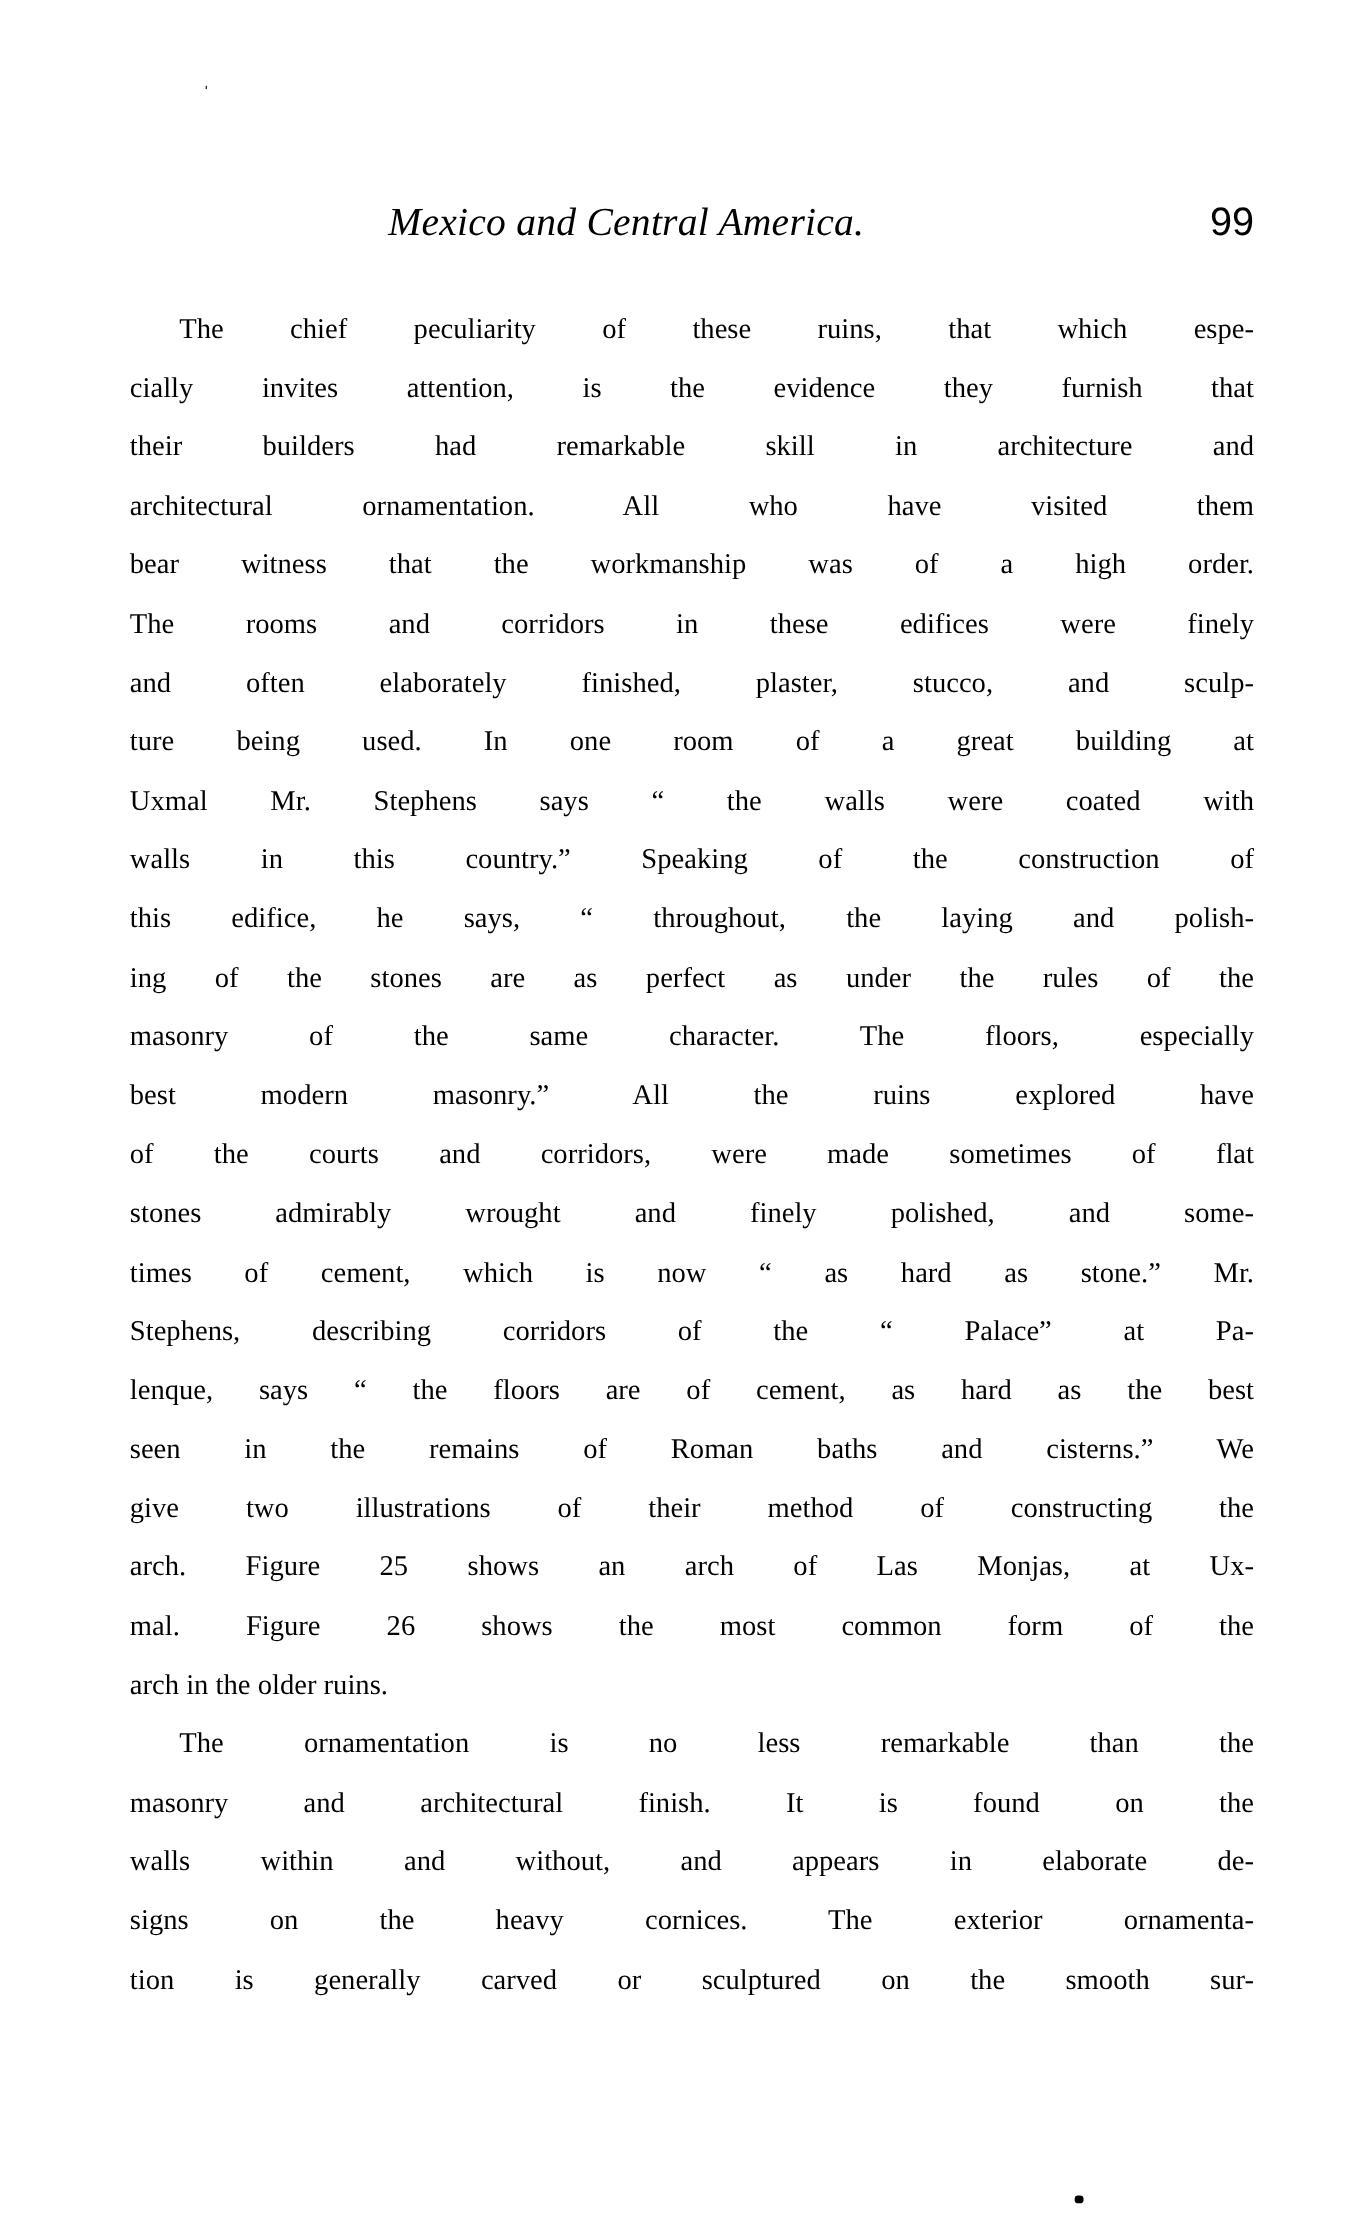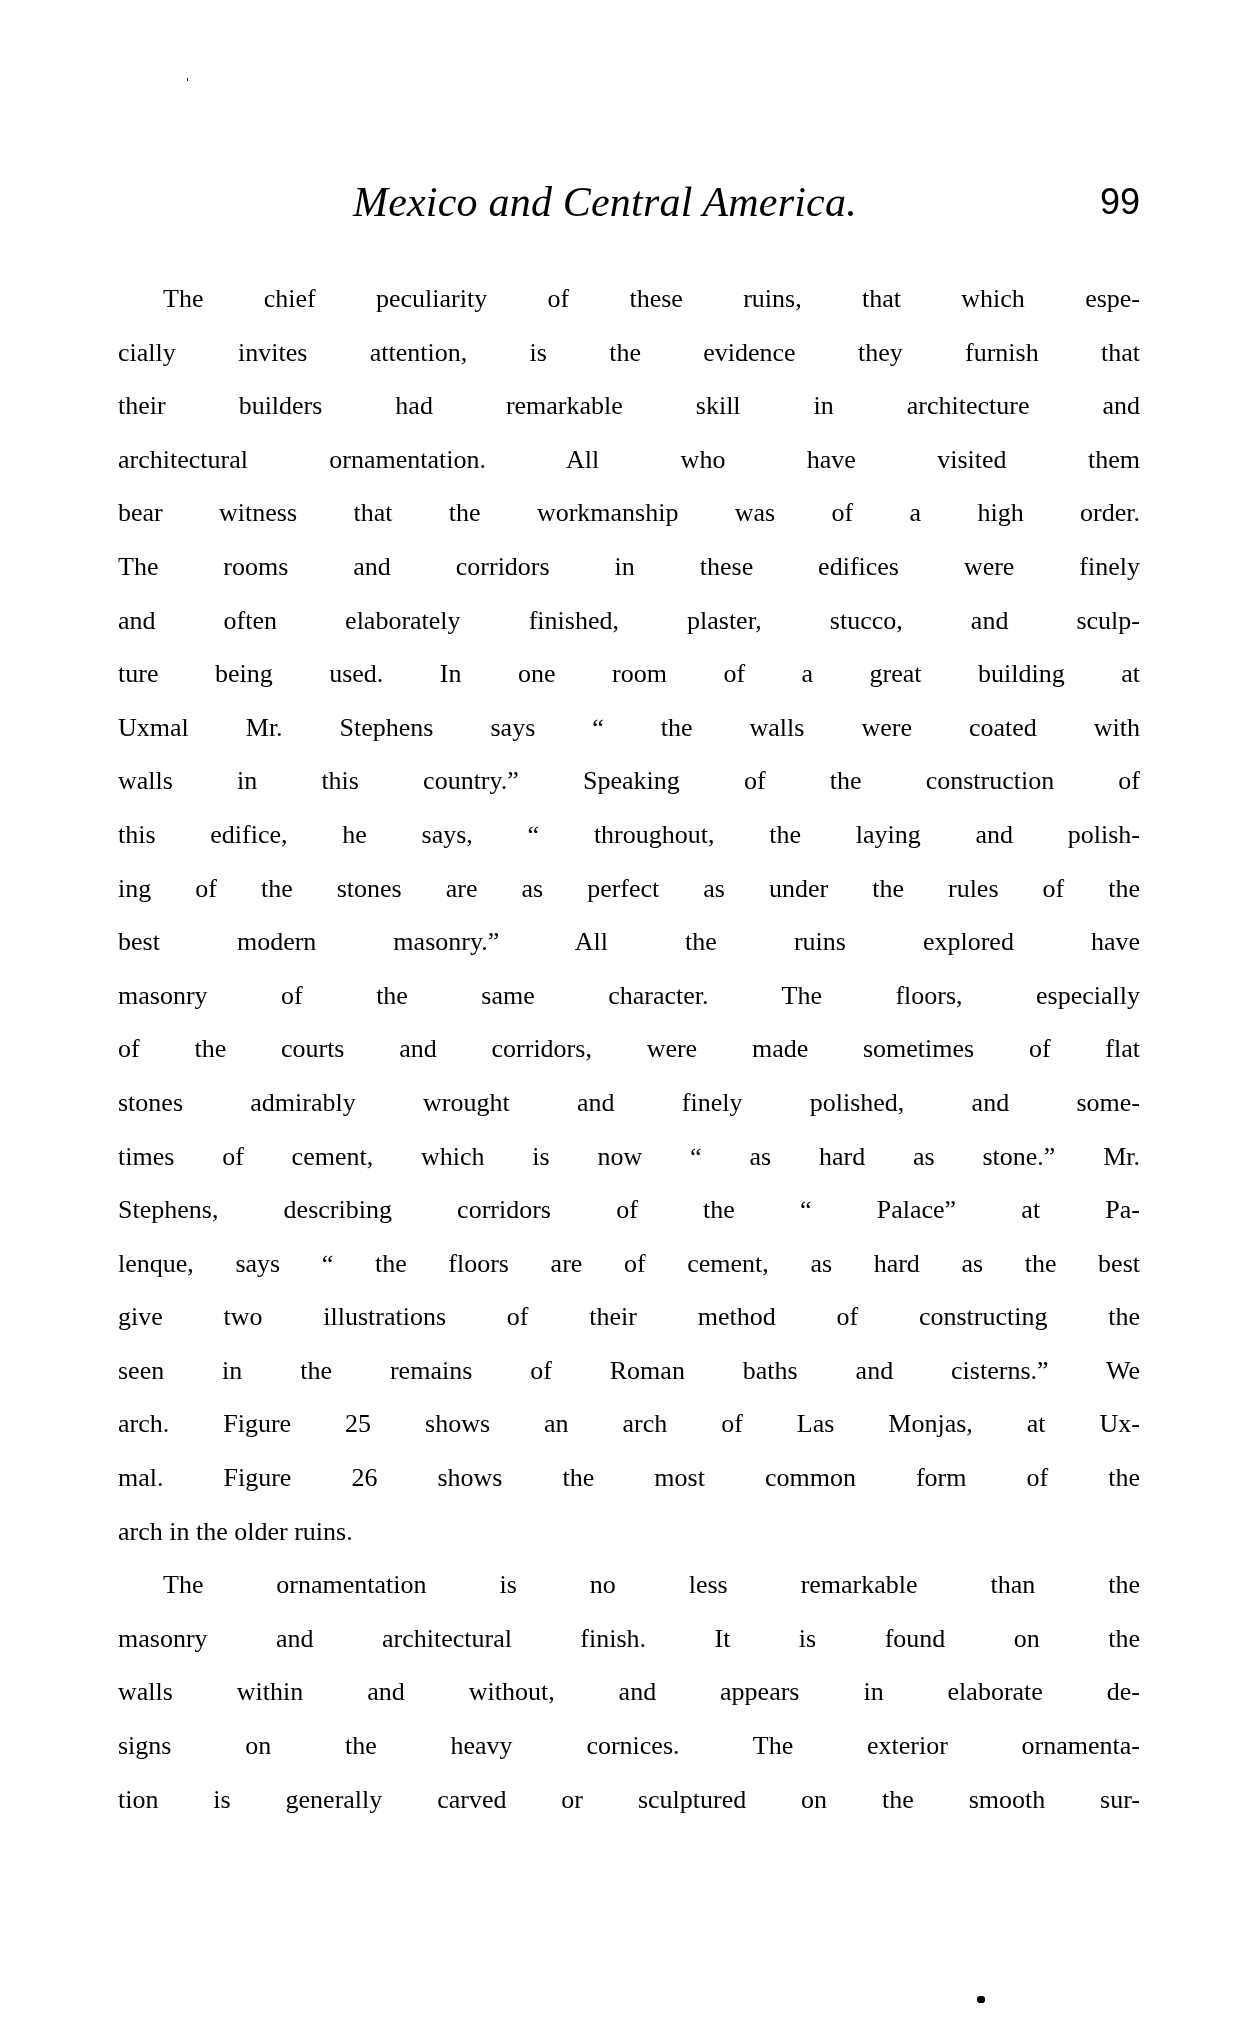--- a/index.html
+++ b/index.html
@@ -29,21 +29,21 @@
       top: 178px;
       width: 1022px;
       height: 50px;
     }
     .running-title {
       position: absolute;
       left: 235px;
       top: 0;
       font-family: "Liberation Serif", "DejaVu Serif", serif;
       font-style: italic;
-      font-size: 42px;
+      font-size: 36px;
       line-height: 48px;
       letter-spacing: 0.2px;
       white-space: nowrap;
     }
     .page-number {
       position: absolute;
       right: 0;
       top: 0;
       font-family: Liberation Sans, sans-serif;
       font-size: 36px;
@@ -110,29 +110,29 @@
       <span class="line">their builders had remarkable skill in architecture and</span>
       <span class="line">architectural ornamentation.  All who have visited them</span>
       <span class="line">bear witness that the workmanship was of a high order.</span>
       <span class="line">The rooms and corridors in these edifices were finely</span>
       <span class="line">and often elaborately finished, plaster, stucco, and sculp-</span>
       <span class="line">ture being used.  In one room of a great building at</span>
       <span class="line">Uxmal Mr. Stephens says “ the walls were coated with</span>
       <span class="line">walls in this country.”  Speaking of the construction of</span>
       <span class="line">this edifice, he says, “ throughout, the laying and polish-</span>
       <span class="line">ing of the stones are as perfect as under the rules of the</span>
+      <span class="line">masonry of the same character.  The floors, especially</span>
       <span class="line">best modern masonry.”  All the ruins explored have</span>
-      <span class="line">masonry of the same character.  The floors, especially</span>
       <span class="line">of the courts and corridors, were made sometimes of flat</span>
       <span class="line">stones admirably wrought and finely polished, and some-</span>
       <span class="line">times of cement, which is now “ as hard as stone.”  Mr.</span>
       <span class="line">Stephens, describing corridors of the “ Palace” at Pa-</span>
       <span class="line">lenque, says “ the floors are of cement, as hard as the best</span>
+      <span class="line">seen in the remains of Roman baths and cisterns.”  We</span>
       <span class="line">give two illustrations of their method of constructing the</span>
-      <span class="line">seen in the remains of Roman baths and cisterns.”  We</span>
       <span class="line">arch.  Figure 25 shows an arch of Las Monjas, at Ux-</span>
       <span class="line">mal.  Figure 26 shows the most common form of the</span>
       <span class="line last">arch in the older ruins.</span>
     </div>
     <div class="paragraph">
       <span class="line indent">The ornamentation is no less remarkable than the</span>
       <span class="line">masonry and architectural finish.  It is found on the</span>
       <span class="line">walls within and without, and appears in elaborate de-</span>
       <span class="line">signs on the heavy cornices.  The exterior ornamenta-</span>
       <span class="line">tion is generally carved or sculptured on the smooth sur-</span>

